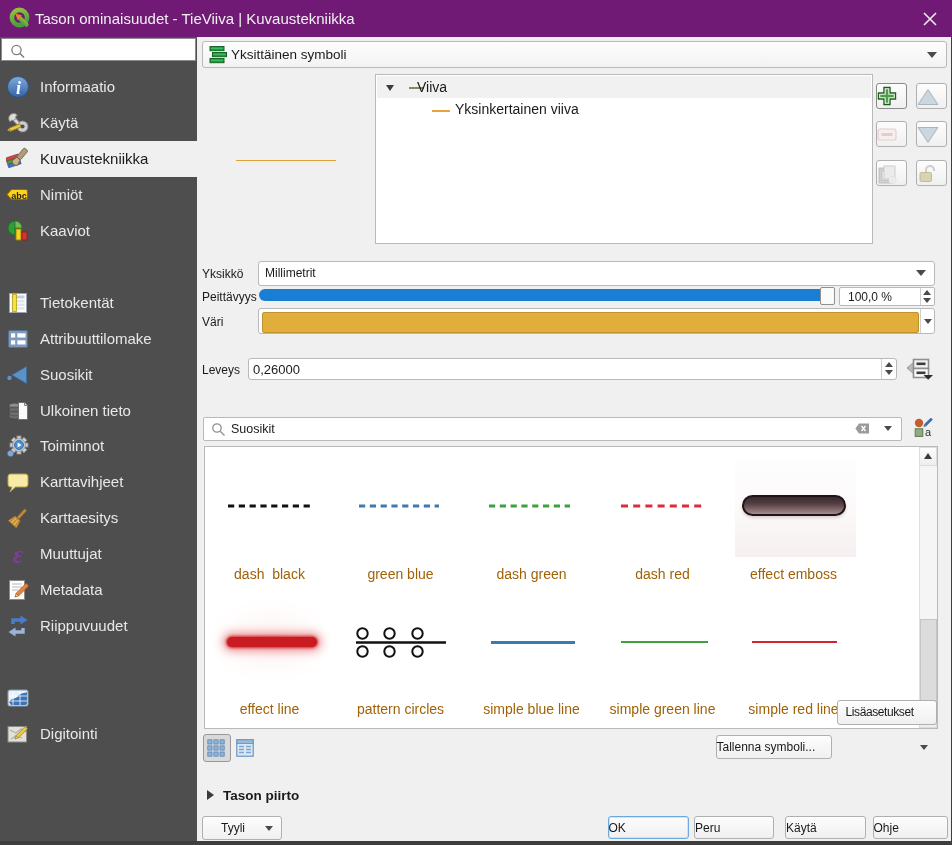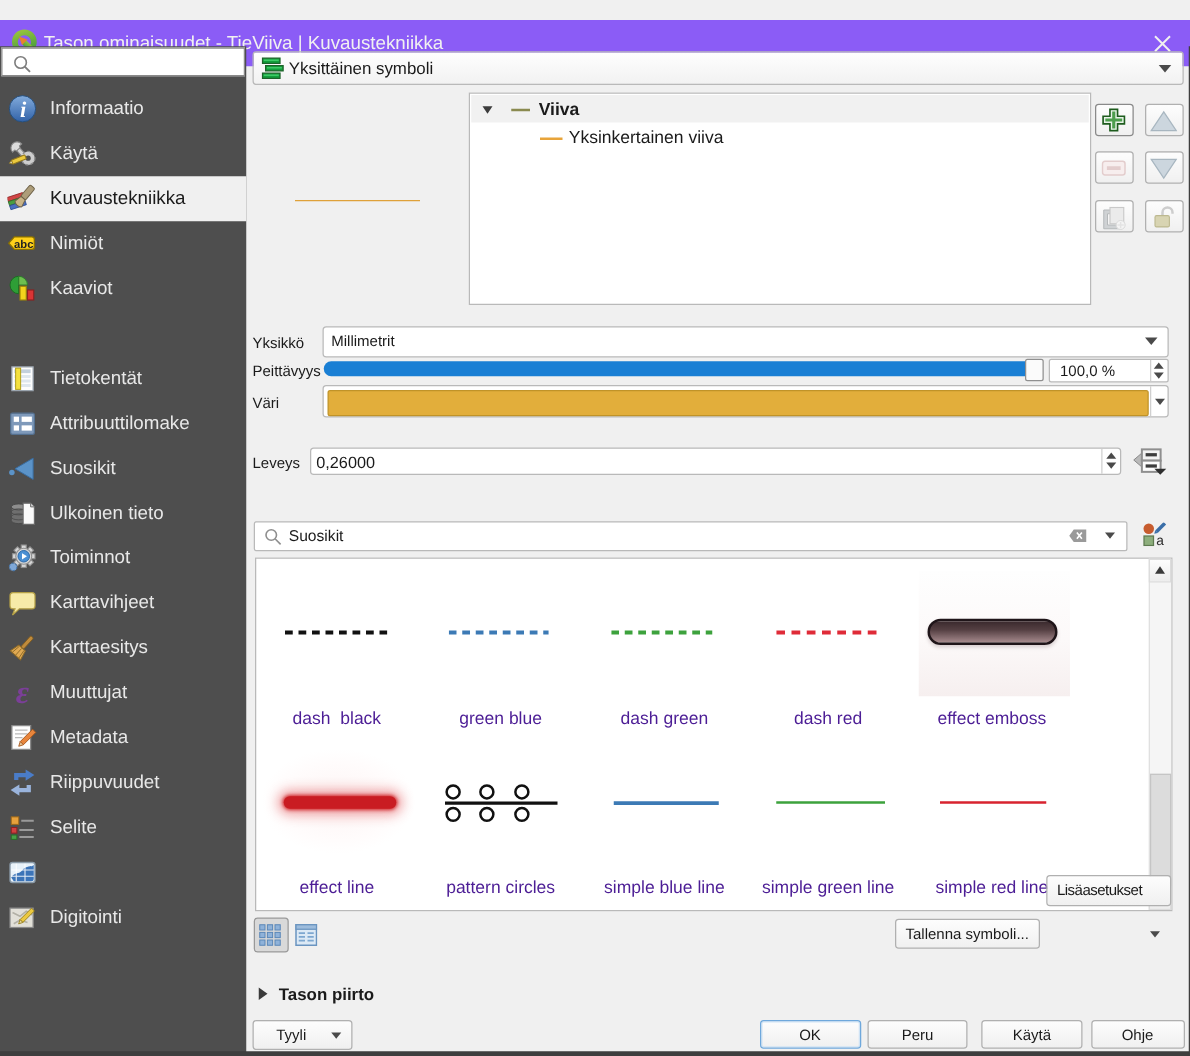--- a/index.html
+++ b/index.html
@@ -1,32 +1,32 @@
 <!DOCTYPE html>
 <html><head><meta charset="utf-8">
 <style>
 html,body{margin:0;padding:0}
 #root{position:relative;width:952px;height:845px;background:#f0f0f0;font-family:"Liberation Sans",sans-serif;overflow:hidden;color:#1a1a1a}
 .abs{position:absolute}
-.titlebar{left:0;top:16px;width:952px;height:37px;background:#8b5cf6}
+.titlebar{left:0;top:0;width:952px;height:37px;background:#701a75}
 .title-text{left:35px;top:0;height:37px;line-height:38px;font-size:15px;color:#f1f1f1}
 .sidebar{left:0;top:37px;width:197px;height:805px;background:#4e4e4e}
 .sbsearch{left:1px;top:0.6px;width:193px;height:21.4px;background:#fff;border:1px solid #8a8a8a}
 .sbitem{left:0;width:197px;height:36px;color:#e8e8e8;font-size:15px}
 .sbitem .lbl{position:absolute;left:40px;top:0;height:36px;line-height:36px;white-space:nowrap}
 .sbitem .ic{position:absolute;left:6px;top:6px;width:24px;height:24px}
 .sbsel{background:#f0f0f0;color:#1a1a1a}
 .combo{background:linear-gradient(#fefefe,#f2f2f2);border:1px solid #b9b9b9;border-radius:3px;box-sizing:border-box}
-.btn{background:linear-gradient(#fdfdfd,#f0f0f0);border:1px solid #b0b0b0;border-radius:3px;box-sizing:border-box;font-size:12px;text-align:center;color:#1a1a1a}
+.btn{background:linear-gradient(#fdfdfd,#f0f0f0);border:1px solid #b0b0b0;border-radius:3px;box-sizing:border-box;font-size:12px;color:#1a1a1a}
 .panel{background:#fff;border:1px solid #b9b9b9;box-sizing:border-box}
 .darrow{width:0;height:0;border-left:5px solid transparent;border-right:5px solid transparent;border-top:6px solid #4a4a4a}
 .sarrow{width:0;height:0;border-left:4px solid transparent;border-right:4px solid transparent;border-top:5px solid #4a4a4a}
 .uarrow{width:0;height:0;border-left:4px solid transparent;border-right:4px solid transparent;border-bottom:5px solid #4a4a4a}
 .lab{font-size:12px;color:#1a1a1a;white-space:nowrap}
-.cell-lab{font-size:14px;color:#4c1d95;text-align:center;white-space:nowrap}
+.cell-lab{font-size:14px;color:#a16207;text-align:center;white-space:nowrap}
 </style></head>
 <body>
 <div id="root">
 
 <div class="abs titlebar">
   <svg class="abs" style="left:9px;top:7px" width="23" height="23" viewBox="0 0 23 23">
     <defs>
           <linearGradient id="qg" x1="0" y1="0" x2="0.3" y2="1">
       <stop offset="0" stop-color="#97c23c"></stop>
             <stop offset="1" stop-color="#4ba03e"></stop>
@@ -200,29 +200,20 @@
       </div>
 <div class="abs sbitem" style="top:570.9px">
         <span class="ic"><svg viewBox="0 0 24 24" width="24" height="24">
             <path d="M7 10 v-4 h9" fill="none" stroke="#4a7cc8" stroke-width="3.4"></path>
             <polygon points="14.5,1.5 14.5,10.5 21.5,6" fill="#4a7cc8"></polygon>
             <path d="M17 14 v4 h-9" fill="none" stroke="#9ab4dc" stroke-width="3.4"></path>
             <polygon points="9.5,13.5 9.5,22.5 2.5,18" fill="#9ab4dc"></polygon>
           </svg></span>
         <span class="lbl">Riippuvuudet</span>
       </div>
-<div class="abs sbitem" style="top:606.8px">
-        <span class="ic"><svg viewBox="0 0 24 24" width="24" height="24">
-            <rect x="3" y="3.5" width="6" height="6" fill="#e8a13c" stroke="#a06a18" stroke-width="0.8"></rect>
-            <rect x="3" y="12" width="4.5" height="4.5" fill="#d04040" stroke="#8d2020" stroke-width="0.8"></rect>
-            <rect x="3" y="18" width="4.5" height="3.5" fill="#48a048" stroke="#276b27" stroke-width="0.8"></rect>
-            <path d="M11 6.5 h10 M9.5 14 h11.5 M9.5 19.5 h11.5" stroke="#9a9a9a" stroke-width="1.6" fill="none"></path>
-          </svg></span>
-        <span class="lbl">Selite</span>
-      </div>
 <div class="abs sbitem" style="top:642.7px">
         <span class="ic"><svg viewBox="0 0 24 24" width="24" height="24">
             <rect x="2" y="4" width="20" height="16" rx="2" fill="#e8f2fa" stroke="#8a9aa8" stroke-width="1.1"></rect>
             <path d="M3 16 c3 -5 6 -2 9 -6 c3 -4 7 -2 9 -4 v11 a2 2 0 0 1 -2 2 h-14 z" fill="#3c74b8"></path>
             <path d="M7 5 v14 M14 5 v14 M3 10 h18 M3 15 h18" stroke="#ffffff" stroke-width="0.9" fill="none" opacity="0.85"></path>
           </svg></span>
       </div>
 <div class="abs sbitem" style="top:678.6px">
         <span class="ic"><svg viewBox="0 0 24 24" width="24" height="24">
             <rect x="2" y="4.5" width="18.5" height="15.5" fill="#e2e0d8" stroke="#8a8a8a" stroke-width="1"></rect>
@@ -245,21 +236,21 @@
       </g>
 <path d="M2 3.2 h12 M4.5 9.2 h12 M2 15.2 h12" stroke="#3fc966" stroke-width="1.1"></path>
     </svg>
 <div class="abs" style="left:231px;top:41px;height:27px;line-height:27px;font-size:13.5px">Yksittäinen symboli</div>
 <div class="abs darrow" style="left:927px;top:52px"></div>
 <div class="abs" style="left:236px;top:159.5px;width:100px;height:1.6px;background:#dfa139"></div>
 <div class="abs panel" style="left:375px;top:74px;width:498px;height:170px">
       <div class="abs" style="left:1px;top:1px;width:494px;height:22px;background:#f1f1f1"></div>
       <div class="abs" style="left:10px;top:10px;width:0;height:0;border-left:4.5px solid transparent;border-right:4.5px solid transparent;border-top:6px solid #3c3c3c"></div>
       <div class="abs" style="left:33px;top:11.6px;width:15px;height:2px;background:#8a8a50"></div>
-      <div class="abs" style="left:55px;top:1px;height:36px;line-height:22px;font-size:14px;font-weight:bold">Viiva</div>
+      <div class="abs" style="left:41px;top:1px;height:36px;line-height:22px;font-size:14px;font-weight:normal">Viiva</div>
       <div class="abs" style="left:56px;top:34.6px;width:17.5px;height:2px;background:#e8a43a"></div>
       <div class="abs" style="left:79px;top:23px;height:23px;line-height:23px;font-size:14px">Yksinkertainen viiva</div>
     </div>
 <div class="abs btn" style="left:875.5px;top:82.5px;width:31.5px;height:26px;border-color:#8a8a8a"><svg width="20" height="20" viewBox="0 0 20 20" style="margin-top:2.5px">
         <path d="M7 1.5 h6 v5.5 h5.5 v6 h-5.5 v5.5 h-6 v-5.5 H1.5 v-6 H7 z" fill="#4d9e4d" stroke="#1e5c1e" stroke-width="1.4"></path>
         <path d="M8.2 2.7 h3.6 v5.5 h5.5 v3.6 h-5.5 v5.5 H8.2 v-5.5 H2.7 V8.2 h5.5 z" fill="none" stroke="#e9f2e9" stroke-width="1.1"></path>
       </svg></div>
 <div class="abs btn" style="left:915.5px;top:82.5px;width:31.5px;height:26px;"><svg width="22" height="18" viewBox="0 0 22 18" style="margin-top:4px">
         <polygon points="11,1.5 21,16.5 1,16.5" fill="#ccd6de" stroke="#a8b6c0" stroke-width="1"></polygon>
       </svg></div>

